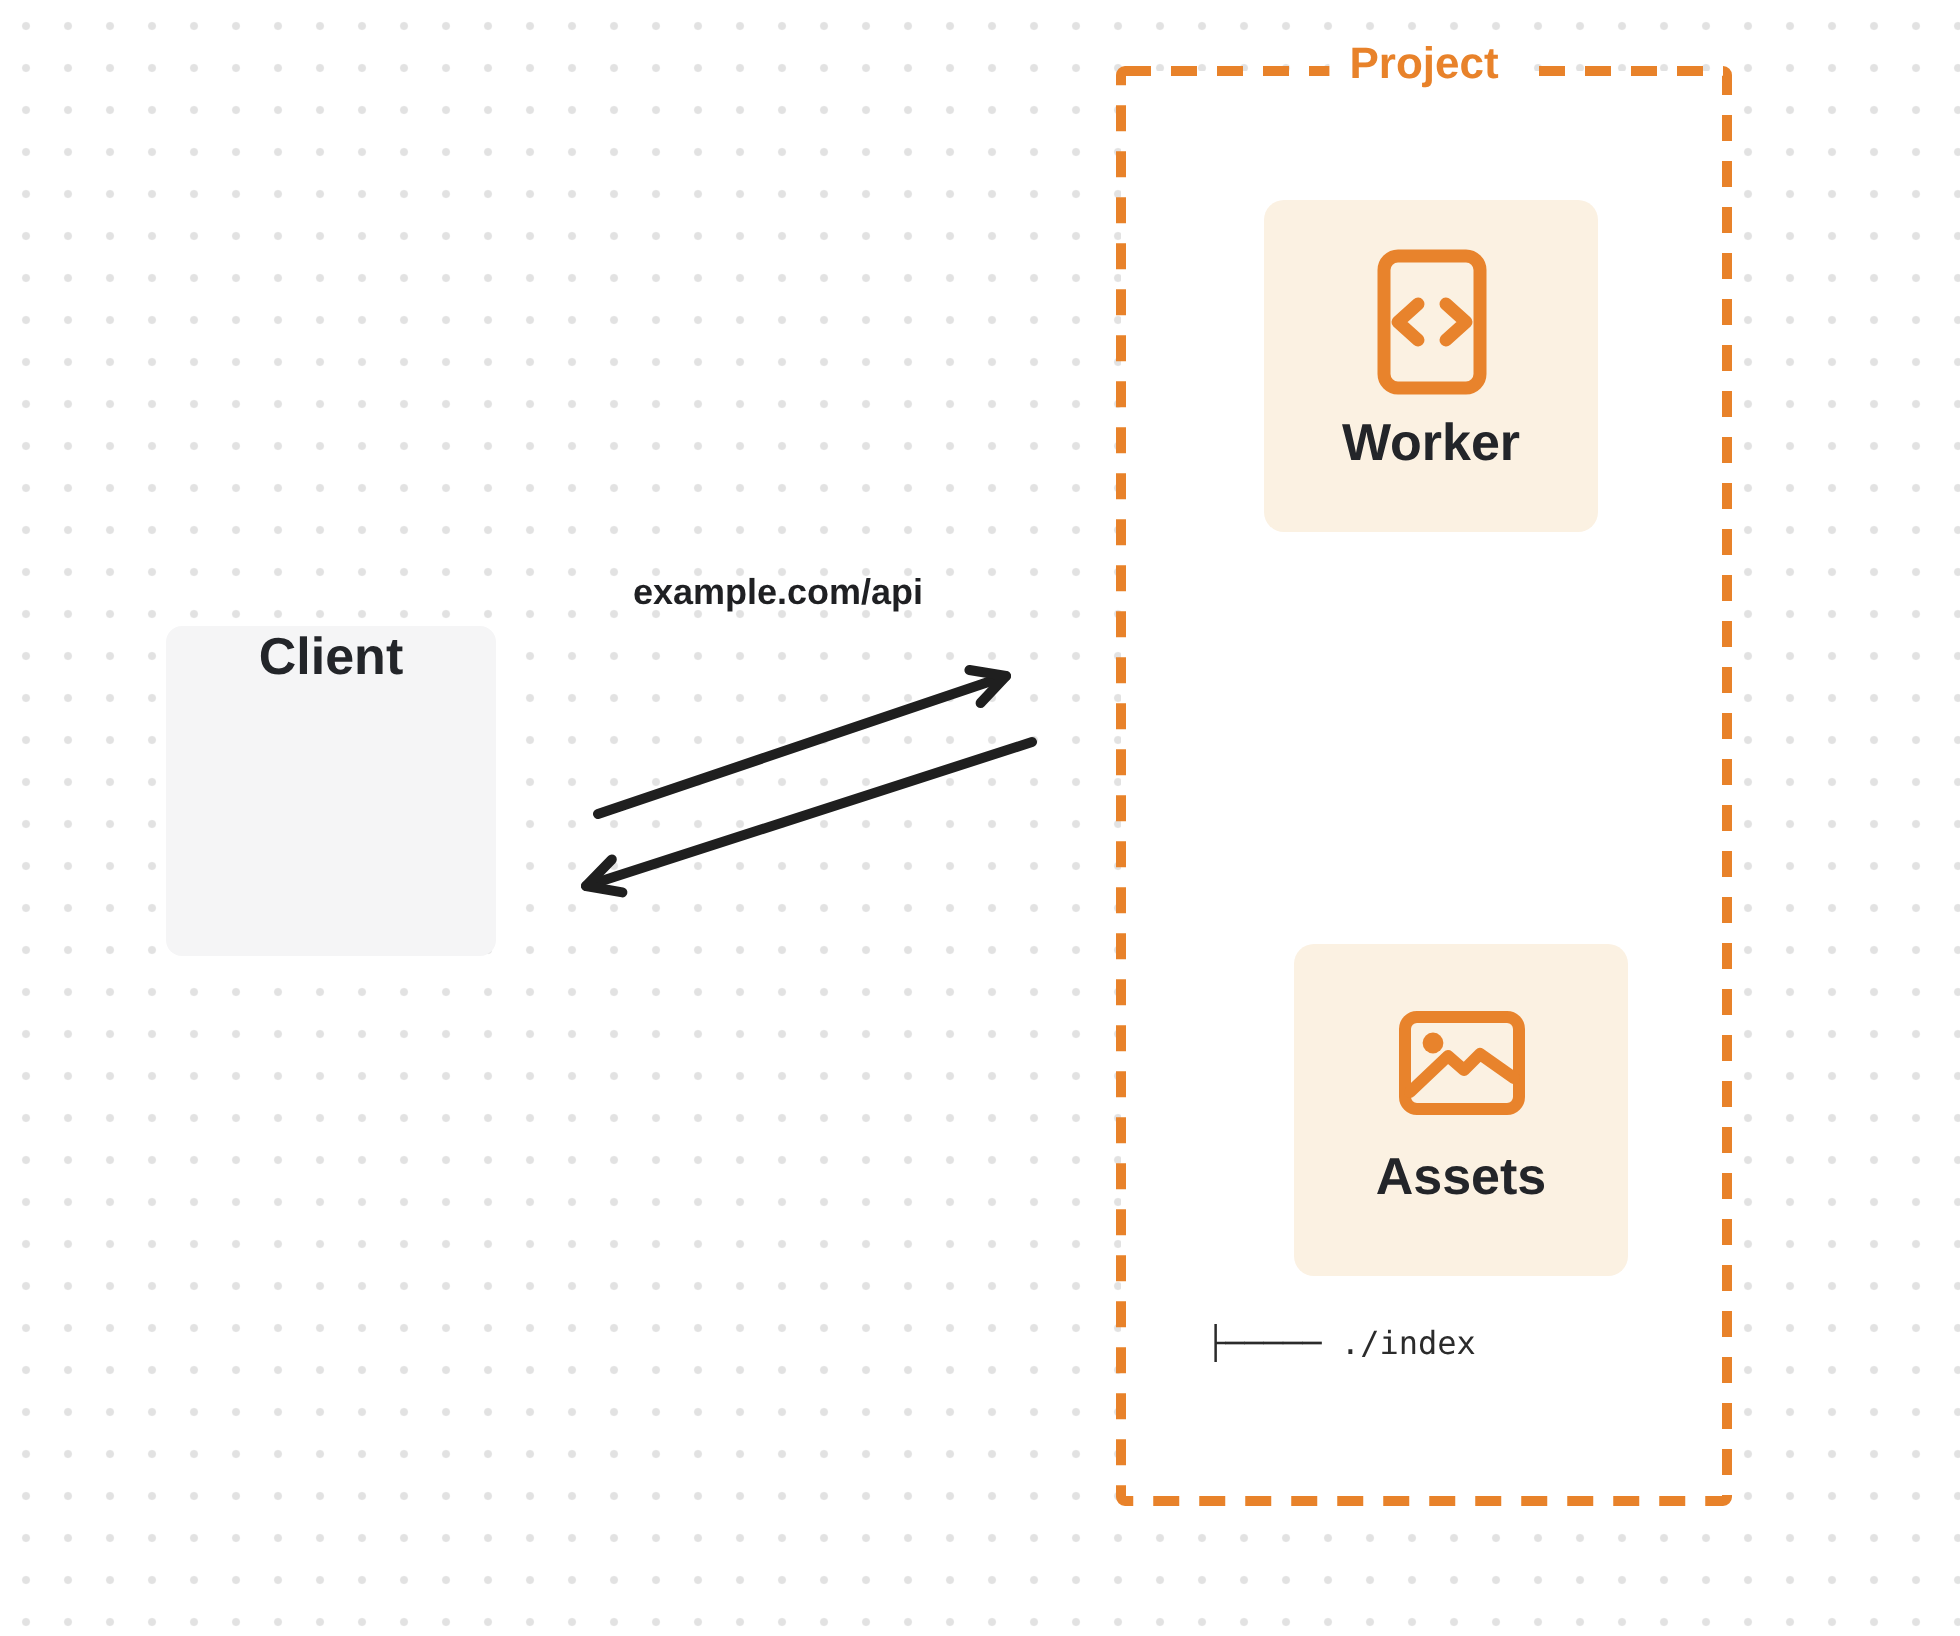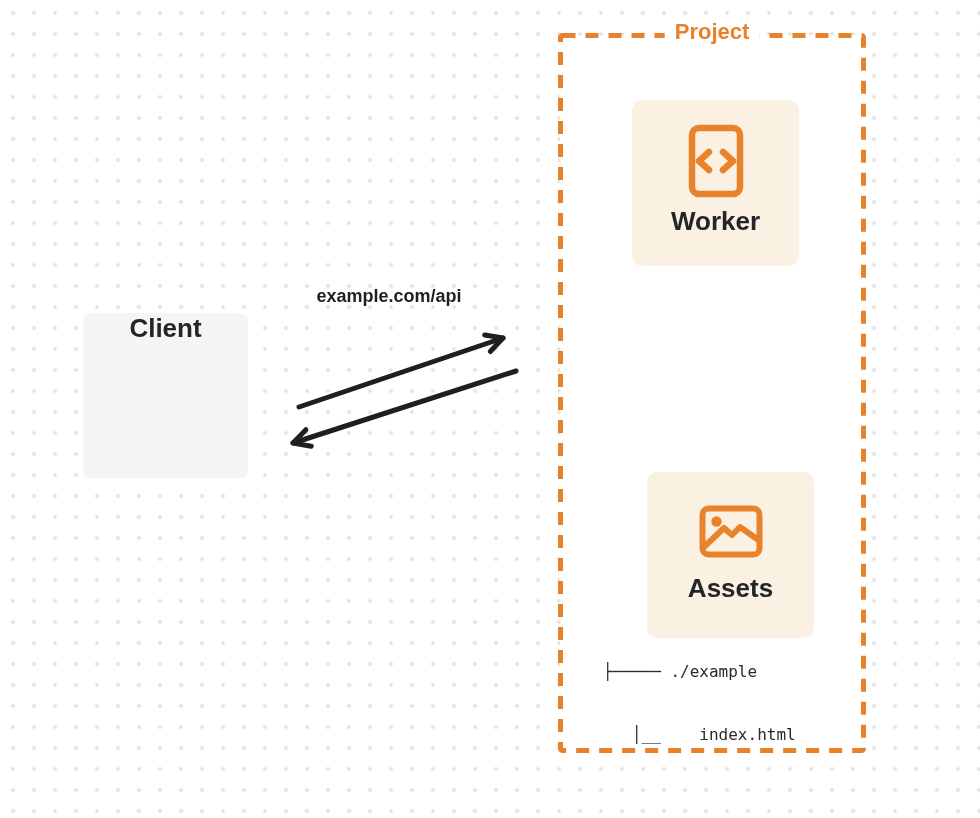--- a/index.html
+++ b/index.html
@@ -130,19 +130,18 @@
         <g fill="none" stroke="#E8832C" stroke-width="6" stroke-linecap="round" stroke-linejoin="round">
           <rect x="3.5" y="3.5" width="57" height="46" rx="6"></rect>
           <path d="M6 41 L25 23 L33 30 L41 22 L58 34"></path>
         </g>
         <circle cx="17.5" cy="16.5" r="5.2" fill="#E8832C"></circle>
       </svg>
       <span class="node-label">Assets</span>
     </div>
 
     <div class="file-tree">
-      <div>├───── ./example</div>
-      <div>   │__    index.html</div>
+      <div>├───── ./index</div>
       
     </div>
   </div>
 
 </div>
 
 </body></html>

